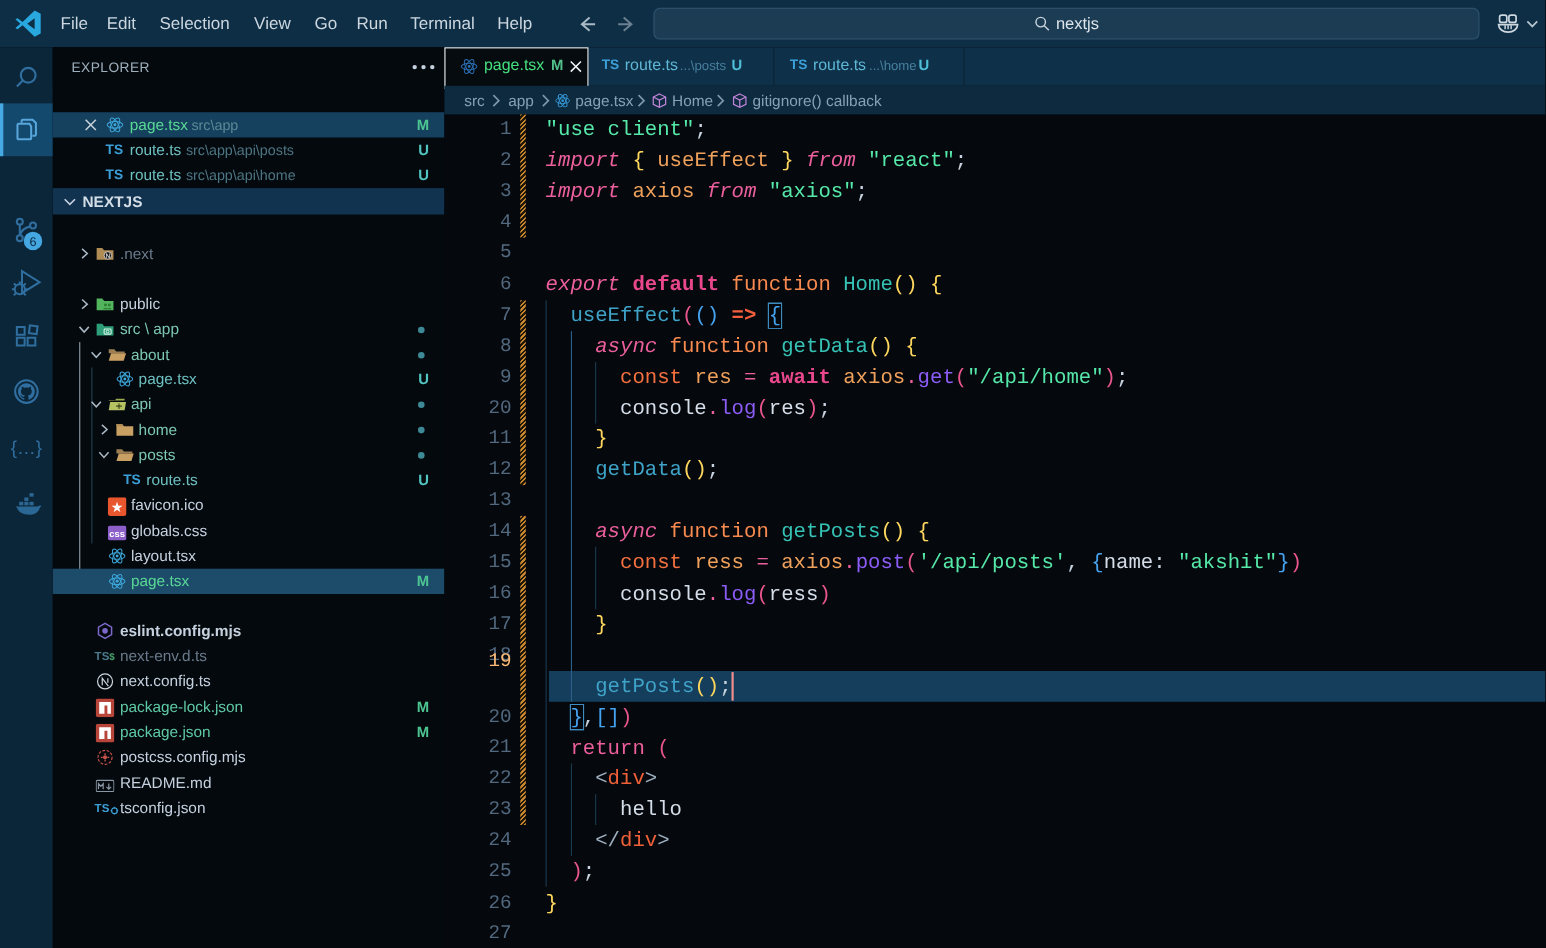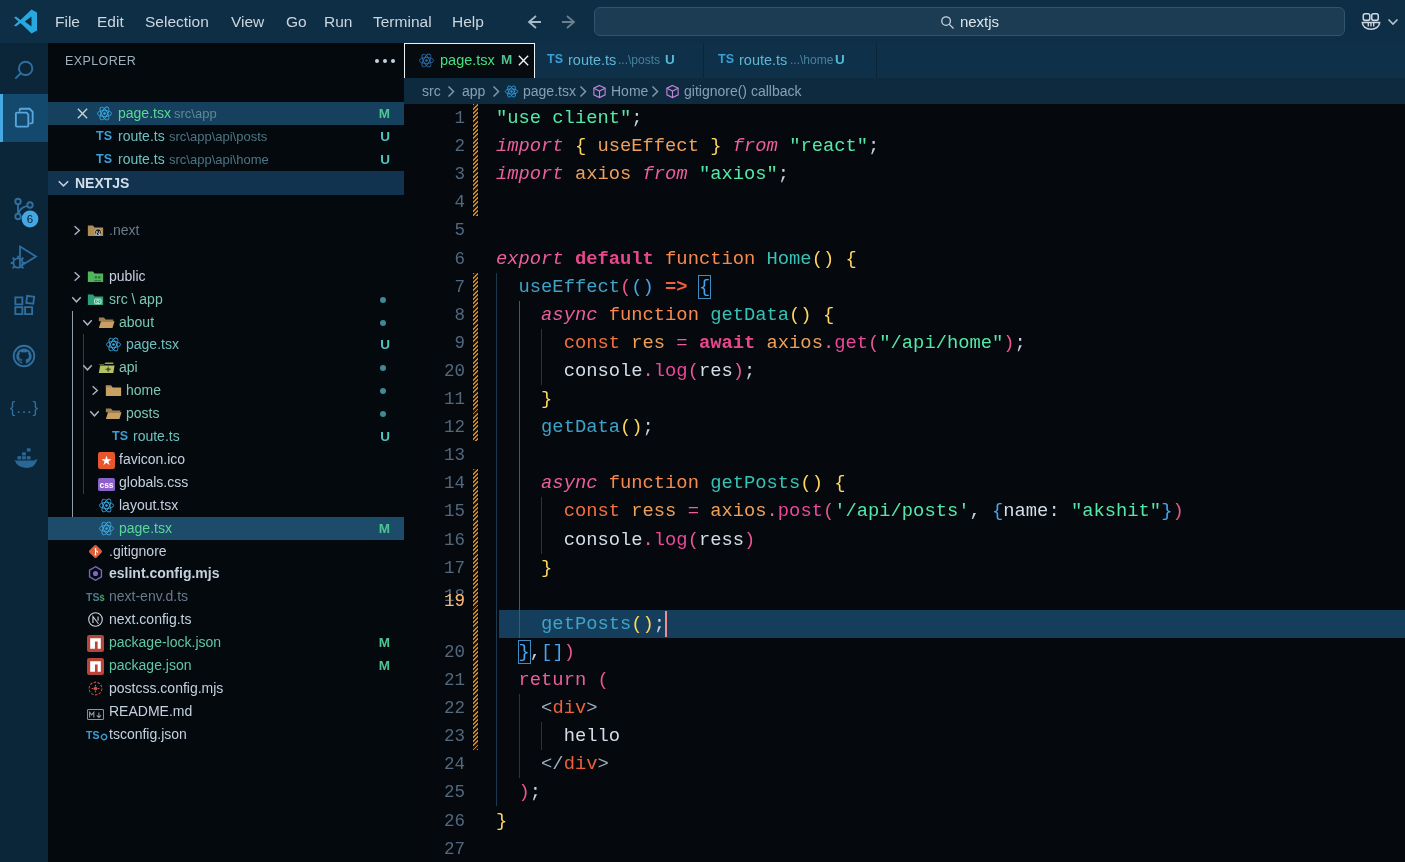--- a/index.html
+++ b/index.html
@@ -41,21 +41,21 @@
   
   .pk  { color:#ec5f9c; }
   .it  { font-style:italic; }
   .bk  { color:#e8488b; font-weight:bold; }
   .ar  { color:#f25f3d; font-weight:bold; }
   .fn  { color:#f98a4f; }
   .cn  { color:#f4703f; }
   .oid { color:#efa05a; }
   .tl  { color:#36c2b5; }
   .cl  { color:#3fa3c7; }
-  .mt  { color:#ec4899; }
+  .mt  { color:#8b5cf6; }
   .st  { color:#55e8a8; }
   .wh  { color:#d5dde8; }
   .pu  { color:#c7d2de; }
   .b1  { color:#ffd75e; }
   .b2  { color:#e8568c; }
   .b3  { color:#46a3ef; }
   .jx  { color:#9fb0c0; }
   .tag { color:#ef6038; }
   .bxm { box-shadow:0 0 0 1px #3e8cc0; }
 </style>
@@ -339,29 +339,20 @@
 <svg class="ficon" style="left:50px" width="17" height="17" viewBox="0 0 24 24">
           <g stroke="#3da8dc" stroke-width="1.3" fill="none">
             <ellipse cx="12" cy="12" rx="10" ry="4.2"></ellipse>
             <ellipse cx="12" cy="12" rx="10" ry="4.2" transform="rotate(60 12 12)"></ellipse>
             <ellipse cx="12" cy="12" rx="10" ry="4.2" transform="rotate(120 12 12)"></ellipse>
           </g>
           <circle cx="12" cy="12" r="1.9" fill="#3da8dc"></circle>
         </svg>
 <span class="lbl" style="left:71px;color:#5ad895">page.tsx</span>
 <span class="badge" style="color:#4dc592;font-weight:bold;font-size:13.5px">M</span>
-</div>
-<div class="trow" style="top:344.5px;">
-<svg class="ficon" style="left:39px" width="17" height="17" viewBox="0 0 20 20">
-          <rect x="4" y="4" width="12" height="12" rx="2" transform="rotate(45 10 10)" fill="#dd5d38"></rect>
-          <path d="M10 6.5 v7 M10 9 a2.5 2.5 0 0 1 2.5 2.5" stroke="#fff" stroke-width="1.2" fill="none"></path>
-          <circle cx="10" cy="7" r="1.1" fill="#fff"></circle>
-          <circle cx="10" cy="13.5" r="1.1" fill="#fff"></circle>
-        </svg>
-<span class="lbl" style="left:61px;color:#c5d1de">.gitignore</span>
 </div>
 <div class="trow" style="top:367.4px;font-weight:bold;">
 <svg class="ficon" style="left:39px" width="17" height="17" viewBox="0 0 20 20">
           <path d="M10 2 L17 6 v8 L10 18 L3 14 V6 Z" fill="none" stroke="#7b68c9" stroke-width="1.6"></path>
           <circle cx="10" cy="10" r="3" fill="#7b68c9"></circle>
         </svg>
 <span class="lbl" style="left:61px;color:#c5d1de">eslint.config.mjs</span>
 </div>
 <div class="trow" style="top:413.2px;">
 <svg class="ficon" style="left:39px" width="17" height="17" viewBox="0 0 20 20">

